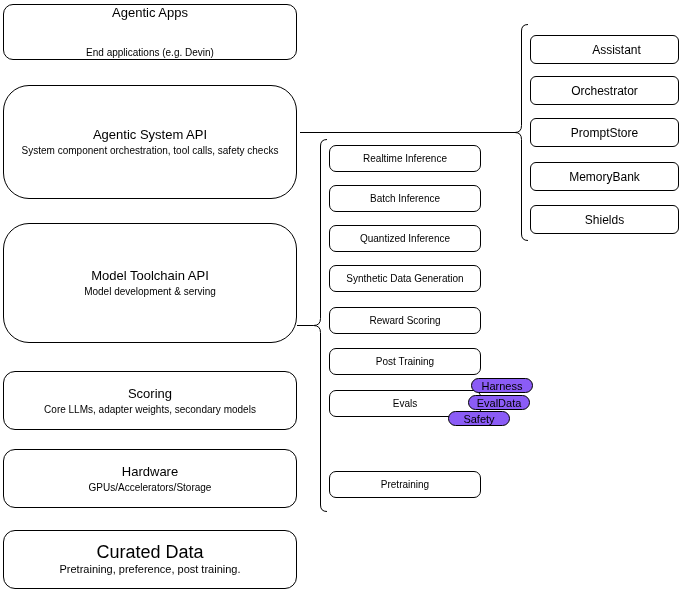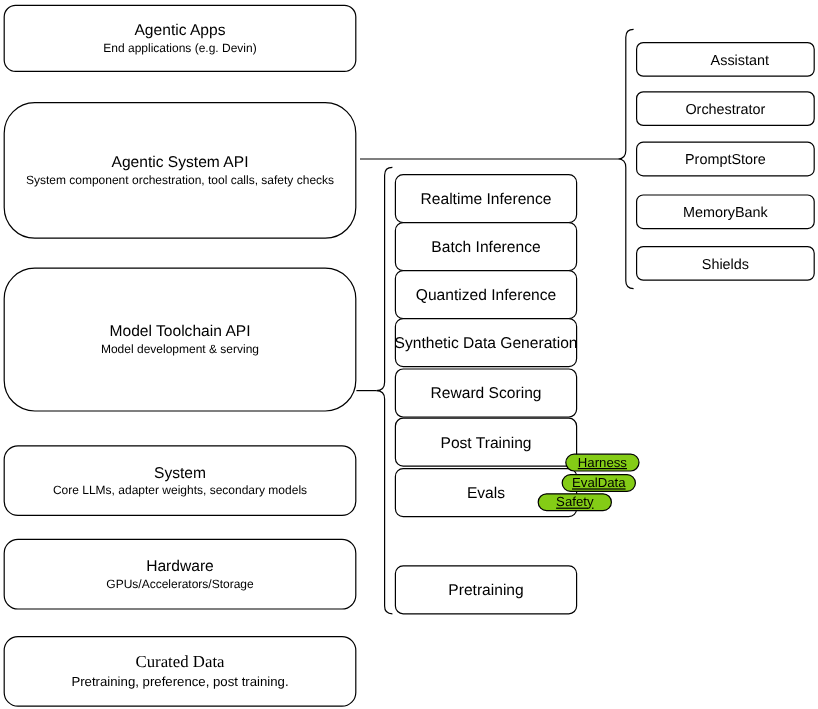--- a/index.html
+++ b/index.html
@@ -4,61 +4,61 @@
 <style>
   html,body{margin:0;padding:0;background:#ffffff;}
   body{font-family:"Liberation Sans", sans-serif;color:#000;}
   .canvas{position:relative;width:682px;height:591px;background:#fff;overflow:hidden;}
   .connectors{position:absolute;left:0;top:0;width:682px;height:591px;z-index:1;}
   .box{position:absolute;background:#fff;border:1px solid #000;box-sizing:border-box;
        display:flex;align-items:center;justify-content:center;text-align:center;z-index:2;}
   .lbox{left:3px;width:294px;flex-direction:column;gap:3px;padding:0 6px;}
   .ltitle{font-size:13px;line-height:15px;white-space:nowrap;}
   .lsub{font-size:10px;line-height:12px;}
-  .big .ltitle{font-size:14px;font-family:Liberation Serif, serif;}
+  .big .ltitle{font-size:18px;}
   .big .lsub{font-size:11px;}
-  .mbox{left:329px;width:152px;height:41px;border-radius:7px;font-size:13px;white-space:nowrap;}
+  .mbox{left:329px;width:152px;height:27px;border-radius:7px;font-size:10px;white-space:nowrap;}
   .rbox{left:530px;width:149px;height:29px;border-radius:6px;font-size:12px;white-space:nowrap;}
-  .oval{position:absolute;background:#84cc16;border:1px solid #000;border-radius:8px;
+  .oval{position:absolute;background:#8b5cf6;border:1px solid #000;border-radius:8px;
         box-sizing:border-box;display:flex;align-items:center;justify-content:center;
-        font-size:11px;z-index:3;white-space:nowrap;text-decoration:underline;}
+        font-size:11px;z-index:3;white-space:nowrap;}
 </style>
 </head>
 <body>
 
 <div class="canvas">
 
   <svg class="connectors" viewBox="0 0 682 591" fill="none" stroke="#000" stroke-width="1">
 
     <path d="M300 132.5 H515"></path>
 
     <path d="M528 24.5 Q521.5 24.5 521.5 31 V125.5 Q521.5 132.5 515 132.5 Q521.5 132.5 521.5 139.5 V234 Q521.5 240.5 528 240.5"></path>
 
     <path d="M327 139.5 Q320.5 139.5 320.5 146 V318.5 Q320.5 325.5 313.5 325.5 Q320.5 325.5 320.5 332.5 V505 Q320.5 511.5 327 511.5"></path>
 
     <path d="M297 325.5 H313.5"></path>
   </svg>
 
-  <div class="box lbox" style="top:4px;height:56px;border-radius:10px;">
+  <div class="box lbox" style="top:4px;height:56px;border-radius:10px;justify-content:space-between;">
     <div class="ltitle">Agentic Apps</div>
     <div class="lsub">End applications (e.g. Devin)</div>
   </div>
 
   <div class="box lbox" style="top:85px;height:114px;border-radius:26px;">
     <div class="ltitle">Agentic System API</div>
     <div class="lsub">System component orchestration, tool calls, safety checks</div>
   </div>
 
   <div class="box lbox" style="top:223px;height:120px;border-radius:26px;">
     <div class="ltitle">Model Toolchain API</div>
     <div class="lsub">Model development &amp; serving</div>
   </div>
 
   <div class="box lbox" style="top:371px;height:59px;border-radius:12px;">
-    <div class="ltitle">System</div>
+    <div class="ltitle">Scoring</div>
     <div class="lsub">Core LLMs, adapter weights, secondary models</div>
   </div>
 
   <div class="box lbox" style="top:449px;height:59px;border-radius:12px;">
     <div class="ltitle">Hardware</div>
     <div class="lsub">GPUs/Accelerators/Storage</div>
   </div>
 
   <div class="box lbox big" style="top:530px;height:59px;border-radius:12px;">
     <div class="ltitle">Curated Data</div>

